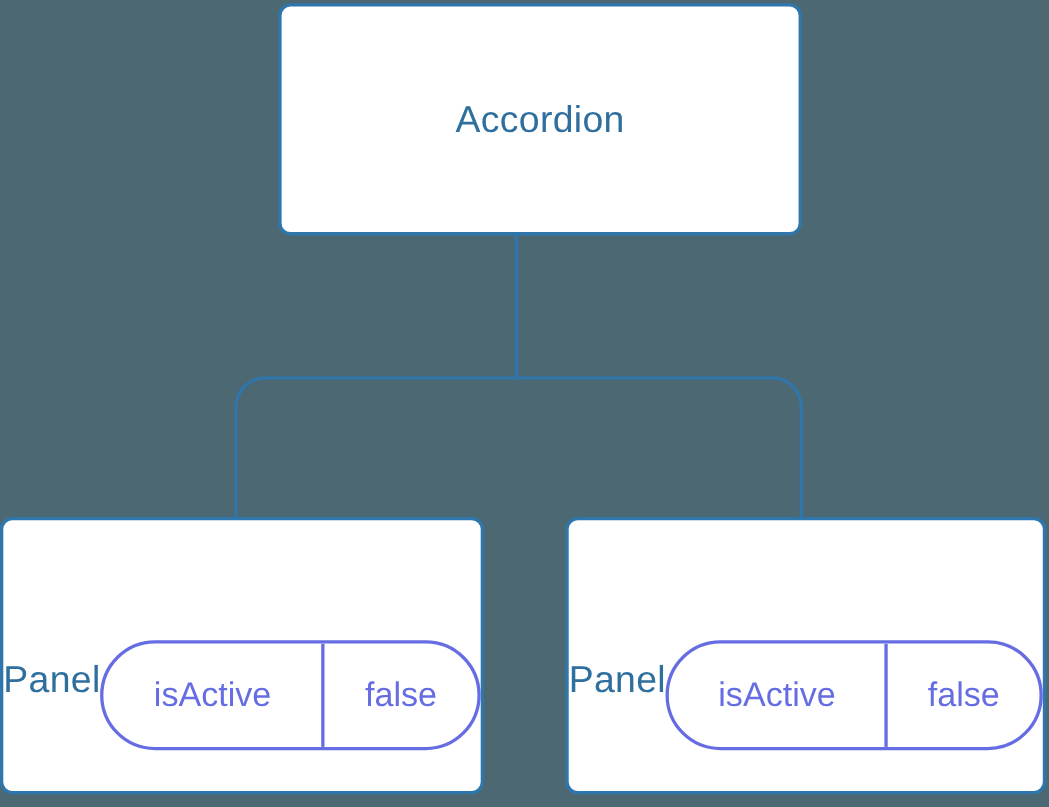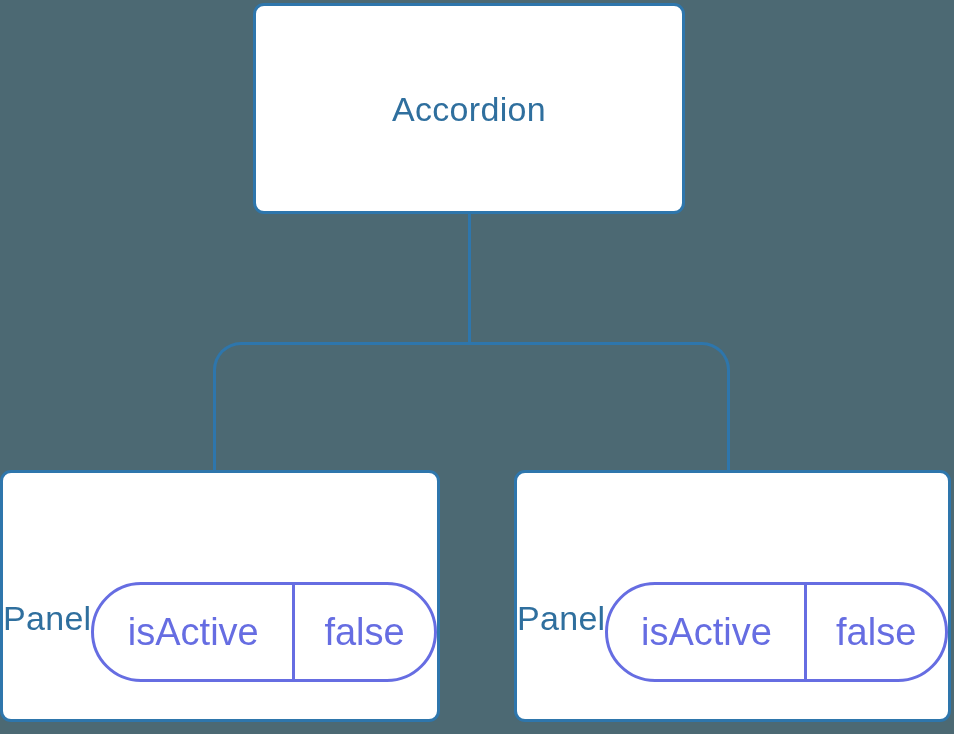--- a/index.html
+++ b/index.html
@@ -30,21 +30,21 @@
   
   .node {
     position: absolute;
     background: var(--node-fill);
     border: 3px solid var(--node-border);
     border-radius: 11px;
   }
   .root-node {
     left: 253px;
     top: 3px;
-    width: 432px;
+    width: 476px;
     height: 211px;
     display: flex;
     align-items: center;
     justify-content: center;
   }
   .node-label {
     font-size: 34px;
     font-weight: 500;
     letter-spacing: 0.3px;
     color: var(--node-text);
@@ -89,21 +89,21 @@
     border: 3px solid var(--pill);
     border-radius: 52px;
     display: flex;
     align-items: stretch;
     overflow: hidden;
   }
   .pill-seg {
     display: flex;
     align-items: center;
     justify-content: center;
-    font-size: 38px;
+    font-size: 31px;
     color: var(--pill);
   }
   .pill-seg.name { width: 58.2%; }
   .pill-seg.value {
     width: 41.8%;
     border-left: 3px solid var(--pill);
   }
 </style>
 </head>
 <body>

